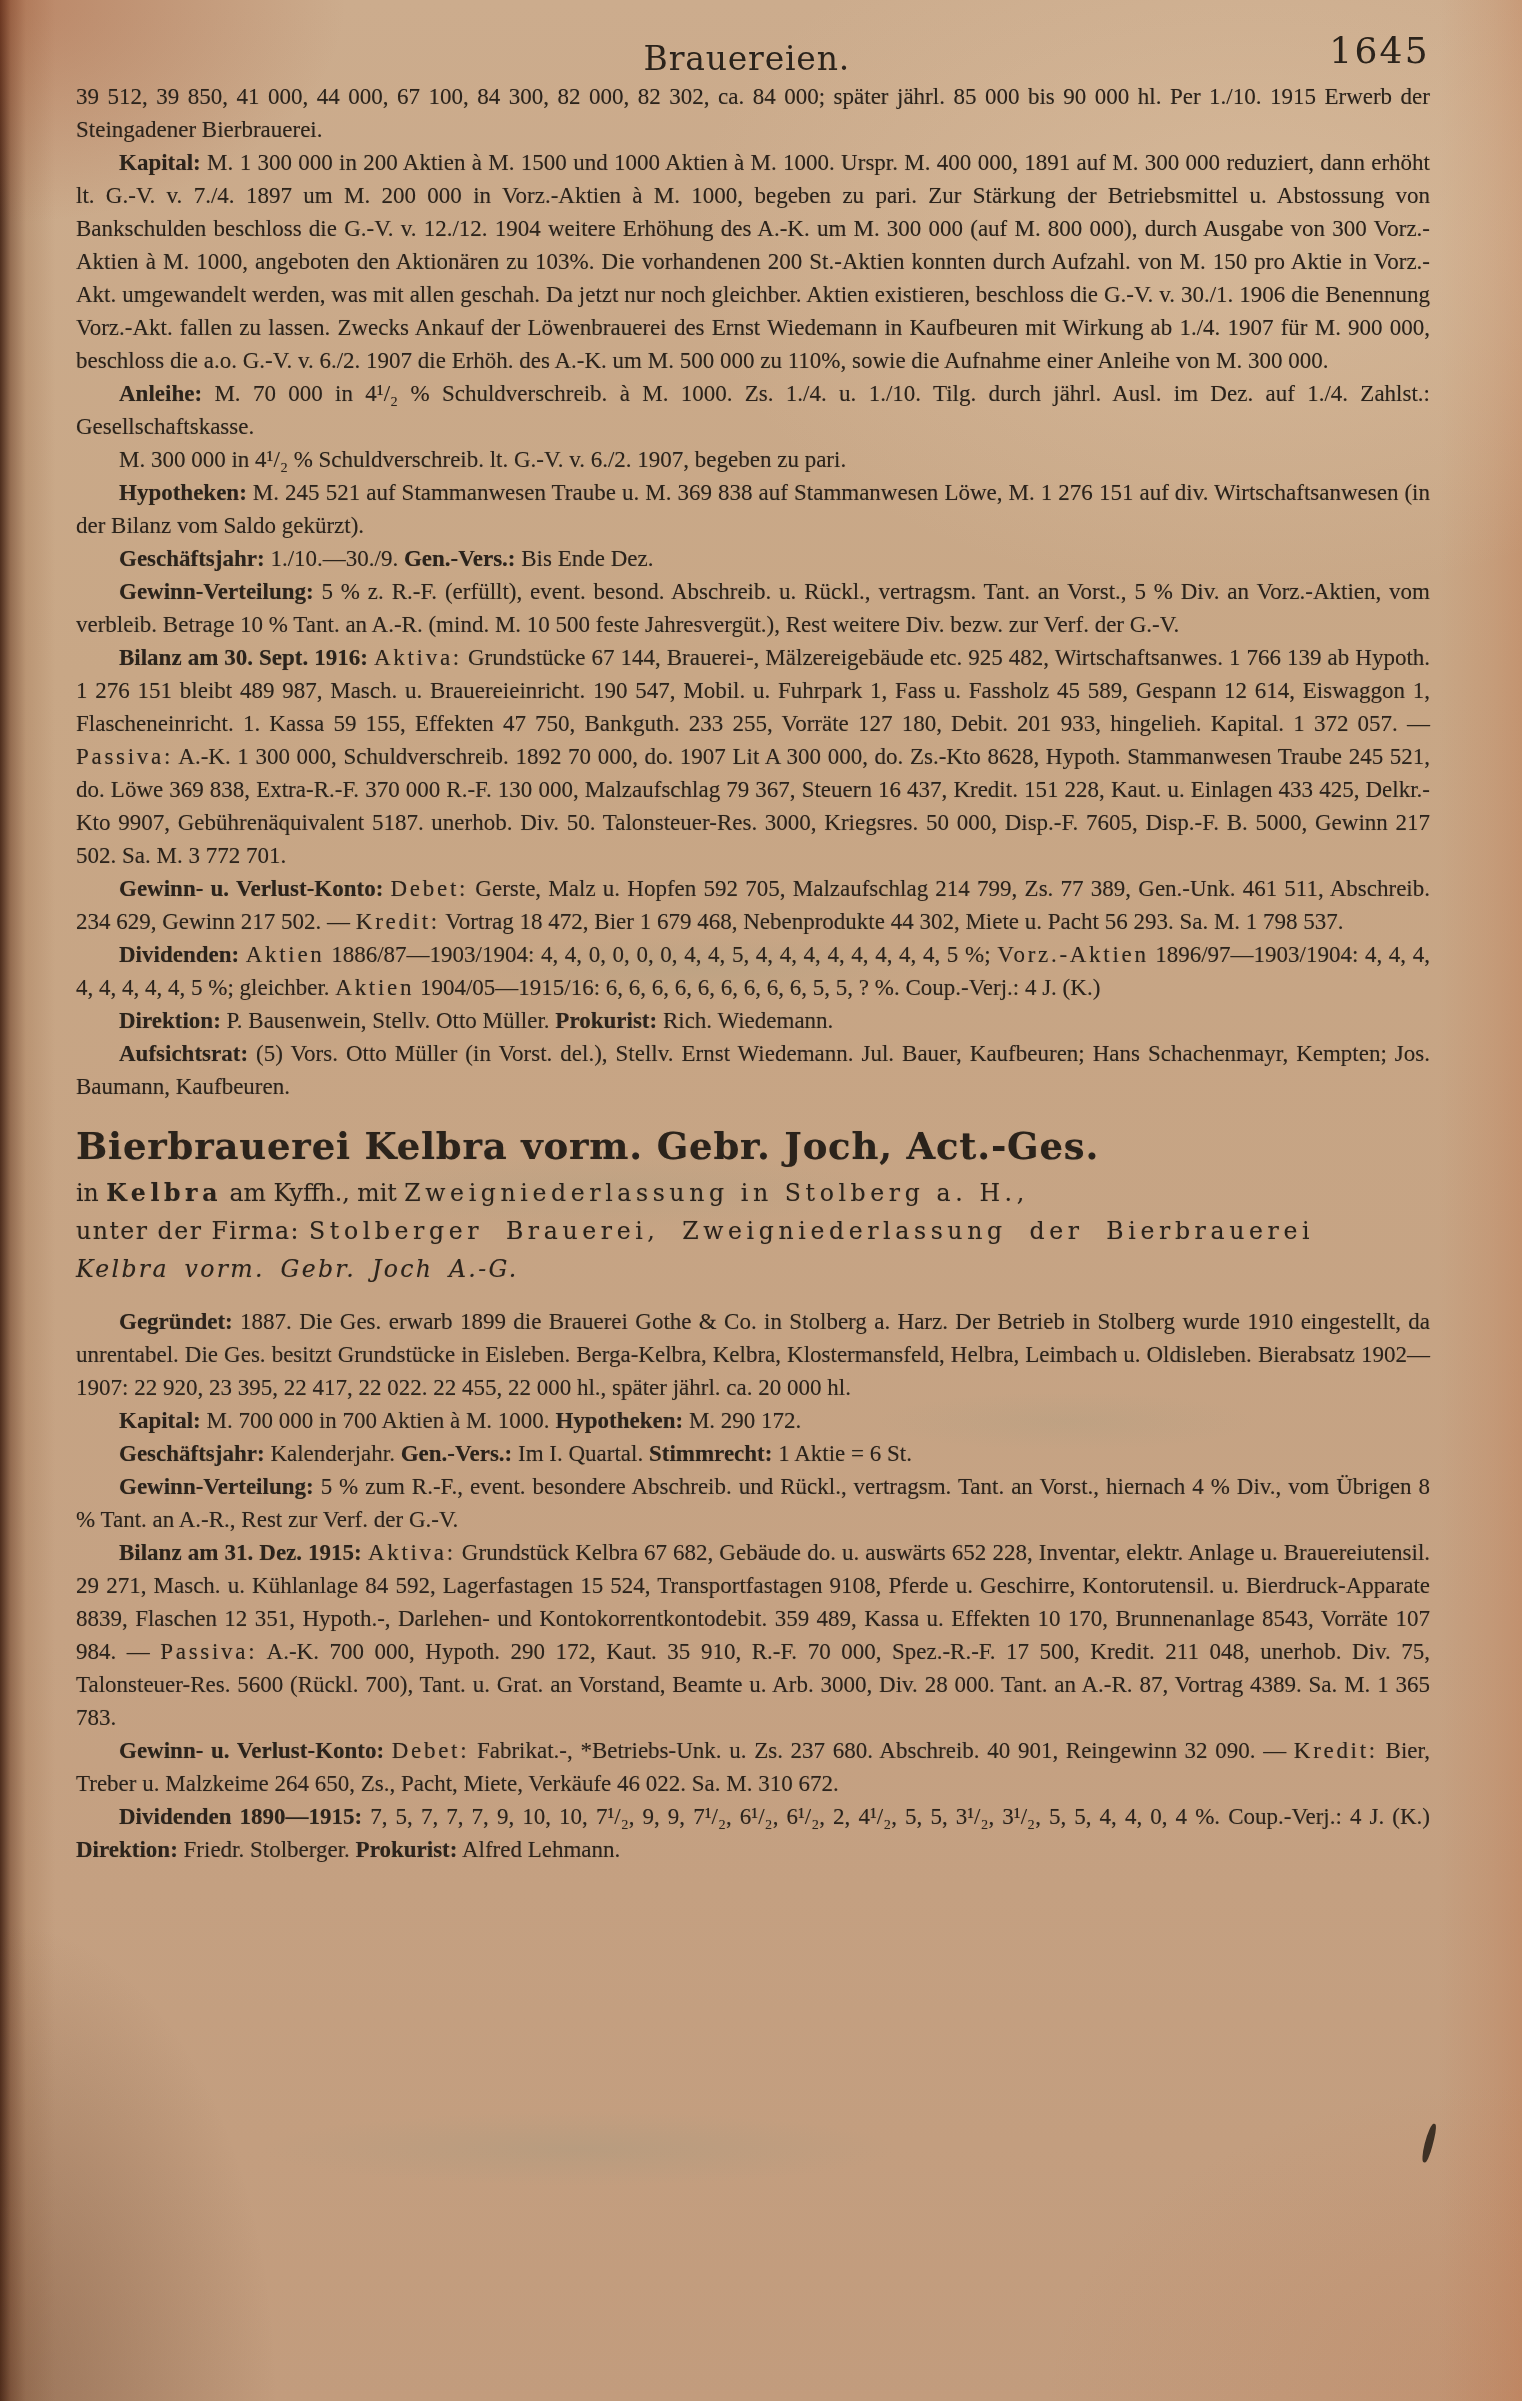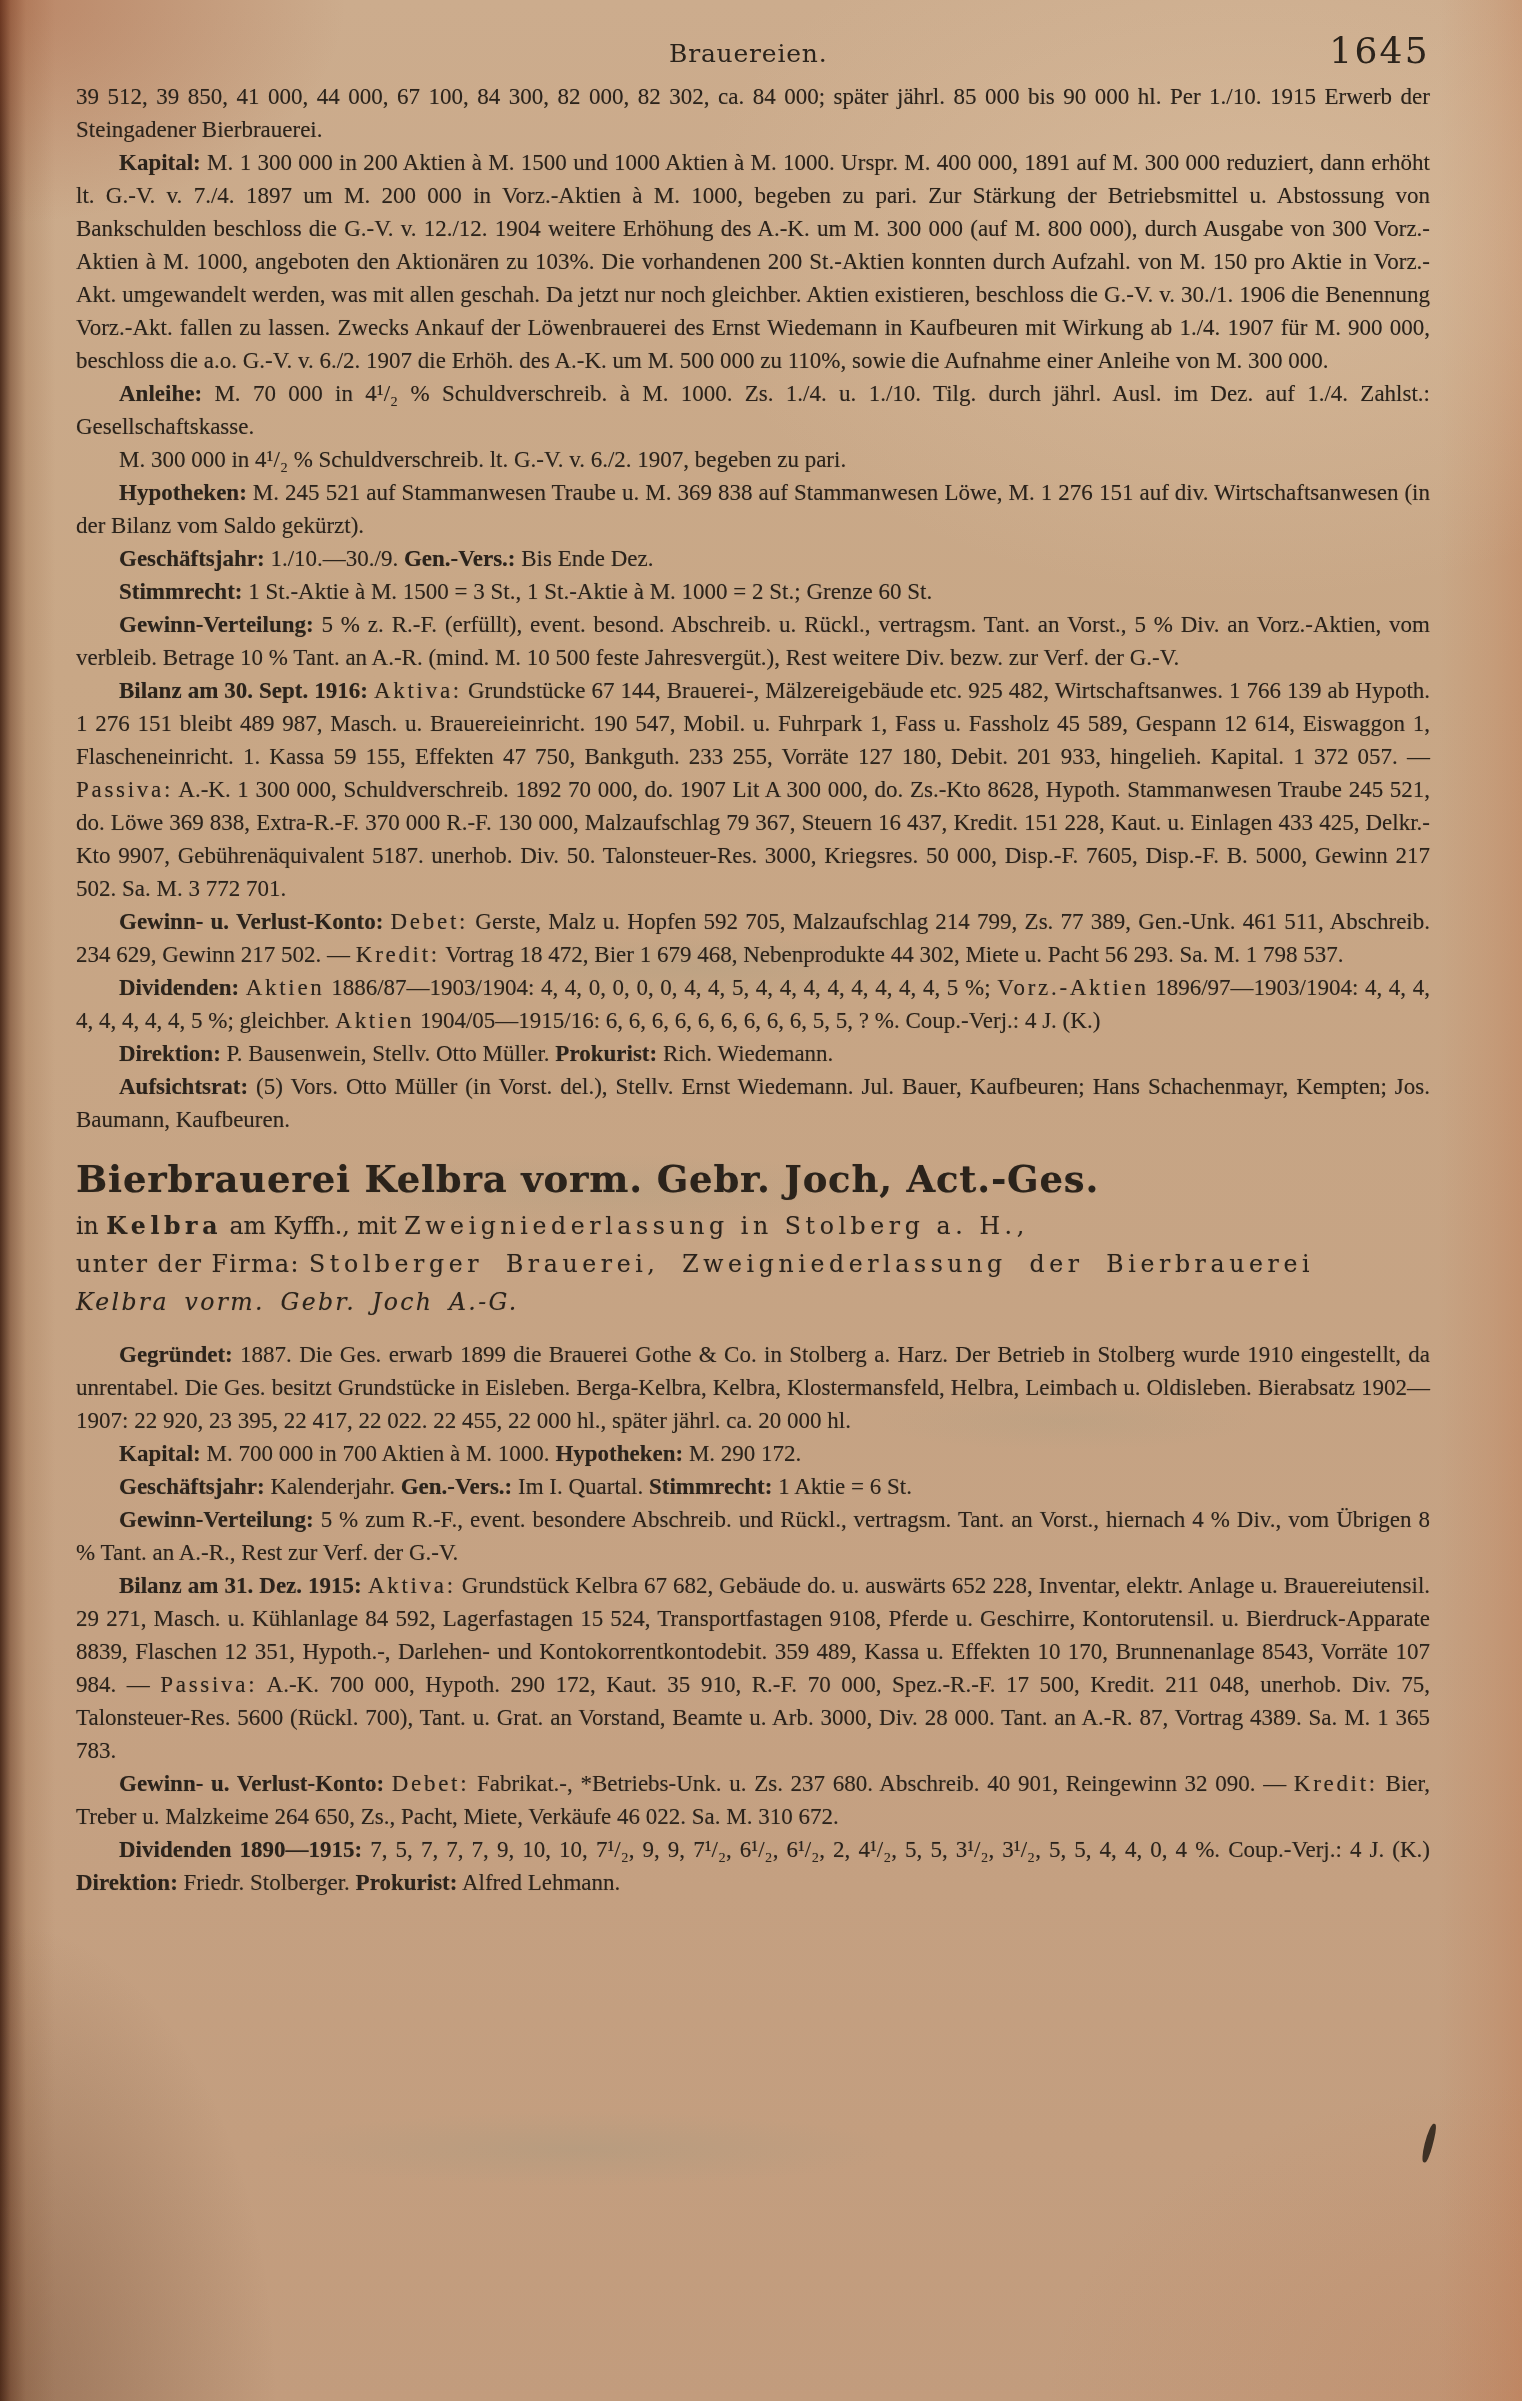--- a/index.html
+++ b/index.html
@@ -22,21 +22,21 @@
       radial-gradient(320px 46px at 46% 40.3%, rgba(140,150,125,0.16), rgba(140,150,125,0) 70%),
       radial-gradient(396px 53px at 40% 49.6%, rgba(140,150,125,0.14), rgba(140,150,125,0) 70%),
       radial-gradient(457px 53px at 38% 89.5%, rgba(135,148,128,0.18), rgba(135,148,128,0) 70%),
       radial-gradient(274px 42px at 70% 59.2%, rgba(140,150,125,0.12), rgba(140,150,125,0) 70%);
   }
   .ink-blot{position:absolute;left:1425px;top:2123px;width:7.6px;height:40px;
     background:#1d160f;border-radius:60% 40% 50% 50%;transform:rotate(14deg);opacity:.8;}
   .content{position:absolute;left:76px;top:30px;width:1354px;}
   .running-head{position:relative;height:50px;}
   .head-title{position:absolute;left:50%;transform:translateX(-53%);top:9px;
-    font-size:25px;letter-spacing:0.8px;}
+    font-size:33px;letter-spacing:0.8px;}
   .page-num{position:absolute;right:0;top:0;font-size:36px;letter-spacing:2.3px;text-align:center;}
   .text-block{font-size:23px;line-height:33px;text-shadow:0 0 0.8px rgba(43,35,27,0.35);}
   .para{margin:0;text-align:justify;text-indent:43px;font-family:Liberation Serif, serif;}
   .para.noindent{text-indent:0;}
   .b{font-weight:bold;}
   .sp{letter-spacing:2.7px;}
   .entry-heading{text-align:left;}
   .entry-heading h1{font-size:37px;font-weight:bold;letter-spacing:0.8px;
     margin:27px 0 10.7px;text-shadow:0 0 0.8px rgba(43,35,27,0.4);}
   .sub{margin:0;font-size:23.6px;line-height:38px;}
@@ -62,21 +62,20 @@
 
     <main class="text-block">
 
       <article id="company1">
           <p class="para noindent"><span>39 512, 39 850, 41 000, 44 000, 67 100, 84 300, 82 000, 82 302, ca. 84 000; später jährl. 85 000 bis 90 000 hl.  Per 1./10. 1915 Erwerb der Steingadener Bierbrauerei.</span></p>
           <p class="para"><span class="b">Kapital:</span><span> M. 1 300 000 in 200 Aktien à M. 1500 und 1000 Aktien à M. 1000. Urspr. M. 400 000, 1891 auf M. 300 000 reduziert, dann erhöht lt. G.-V. v. 7./4. 1897 um M. 200 000 in Vorz.-Aktien à M. 1000, begeben zu pari. Zur Stärkung der Betriebsmittel u. Abstossung von Bankschulden beschloss die G.-V. v. 12./12. 1904 weitere Erhöhung des A.-K. um M. 300 000 (auf M. 800 000), durch Ausgabe von 300 Vorz.-Aktien à M. 1000, angeboten den Aktionären zu 103%. Die vorhandenen 200 St.-Aktien konnten durch Aufzahl. von M. 150 pro Aktie in Vorz.-Akt. umgewandelt werden, was mit allen geschah. Da jetzt nur noch gleichber. Aktien existieren, beschloss die G.-V. v. 30./1. 1906 die Benennung Vorz.-Akt. fallen zu lassen. Zwecks Ankauf der Löwenbrauerei des Ernst Wiedemann in Kaufbeuren mit Wirkung ab 1./4. 1907 für M. 900 000, beschloss die a.o. G.-V. v. 6./2. 1907 die Erhöh. des A.-K. um M. 500 000 zu 110%, sowie die Aufnahme einer Anleihe von M. 300 000.</span></p>
           <p class="para"><span class="b">Anleihe:</span><span> M. 70 000 in 4¹/₂ % Schuldverschreib. à M. 1000. Zs. 1./4. u. 1./10. Tilg. durch jährl. Ausl. im Dez. auf 1./4.  Zahlst.: Gesellschaftskasse.</span></p>
           <p class="para"><span>M. 300 000 in 4¹/₂ % Schuldverschreib. lt. G.-V. v. 6./2. 1907, begeben zu pari.</span></p>
           <p class="para"><span class="b">Hypotheken:</span><span> M. 245 521 auf Stammanwesen Traube u. M. 369 838 auf Stammanwesen Löwe, M. 1 276 151 auf div. Wirtschaftsanwesen (in der Bilanz vom Saldo gekürzt).</span></p>
           <p class="para"><span class="b">Geschäftsjahr:</span><span> 1./10.—30./9.    </span><span class="b">Gen.-Vers.:</span><span> Bis Ende Dez.</span></p>
-          <p class="para"><span class="b">Stimmrecht:</span><span> 1 St.-Aktie à M. 1500 = 3 St., 1 St.-Aktie à M. 1000 = 2 St.; Grenze 60 St.</span></p>
           <p class="para"><span class="b">Gewinn-Verteilung:</span><span> 5 % z. R.-F. (erfüllt), event. besond. Abschreib. u. Rückl., vertragsm. Tant. an Vorst., 5 % Div. an Vorz.-Aktien, vom verbleib. Betrage 10 % Tant. an A.-R. (mind. M. 10 500 feste Jahresvergüt.), Rest weitere Div. bezw. zur Verf. der G.-V.</span></p>
           <p class="para"><span class="b">Bilanz am 30. Sept. 1916:</span><span> </span><span class="sp">Aktiva:</span><span> Grundstücke 67 144, Brauerei-, Mälzereigebäude etc. 925 482, Wirtschaftsanwes. 1 766 139 ab Hypoth. 1 276 151 bleibt 489 987, Masch. u. Brauereieinricht. 190 547, Mobil. u. Fuhrpark 1, Fass u. Fassholz 45 589, Gespann 12 614, Eiswaggon 1, Flascheneinricht. 1. Kassa 59 155, Effekten 47 750, Bankguth. 233 255, Vorräte 127 180, Debit. 201 933, hingelieh. Kapital. 1 372 057. — </span><span class="sp">Passiva:</span><span> A.-K. 1 300 000, Schuldverschreib. 1892 70 000, do. 1907 Lit A 300 000, do. Zs.-Kto 8628, Hypoth. Stammanwesen Traube 245 521, do. Löwe 369 838, Extra-R.-F. 370 000 R.-F. 130 000, Malzaufschlag 79 367, Steuern 16 437, Kredit. 151 228, Kaut. u. Einlagen 433 425, Delkr.-Kto 9907, Gebührenäquivalent 5187. unerhob. Div. 50. Talonsteuer-Res. 3000, Kriegsres. 50 000, Disp.-F. 7605, Disp.-F. B. 5000, Gewinn 217 502.  Sa. M. 3 772 701.</span></p>
           <p class="para"><span class="b">Gewinn- u. Verlust-Konto:</span><span> </span><span class="sp">Debet:</span><span> Gerste, Malz u. Hopfen 592 705, Malzaufschlag 214 799, Zs. 77 389, Gen.-Unk. 461 511, Abschreib. 234 629, Gewinn 217 502. — </span><span class="sp">Kredit:</span><span> Vortrag 18 472, Bier 1 679 468, Nebenprodukte 44 302, Miete u. Pacht 56 293.  Sa. M. 1 798 537.</span></p>
           <p class="para"><span class="b">Dividenden:</span><span> </span><span class="sp">Aktien</span><span> 1886/87—1903/1904: 4, 4, 0, 0, 0, 0, 4, 4, 5, 4, 4, 4, 4, 4, 4, 4, 4, 5 %; </span><span class="sp">Vorz.-Aktien</span><span> 1896/97—1903/1904: 4, 4, 4, 4, 4, 4, 4, 4, 5 %; gleichber. </span><span class="sp">Aktien</span><span> 1904/05—1915/16: 6, 6, 6, 6, 6, 6, 6, 6, 6, 5, 5, ? %.  Coup.-Verj.: 4 J. (K.)</span></p>
           <p class="para"><span class="b">Direktion:</span><span> P. Bausenwein, Stellv. Otto Müller.    </span><span class="b">Prokurist:</span><span> Rich. Wiedemann.</span></p>
           <p class="para"><span class="b">Aufsichtsrat:</span><span> (5) Vors. Otto Müller (in Vorst. del.), Stellv. Ernst Wiedemann. Jul. Bauer, Kaufbeuren; Hans Schachenmayr, Kempten; Jos. Baumann, Kaufbeuren.</span></p>
         </article>
 
       <section class="entry-heading">
         <h1>Bierbrauerei Kelbra vorm. Gebr. Joch, Act.-Ges.</h1>

